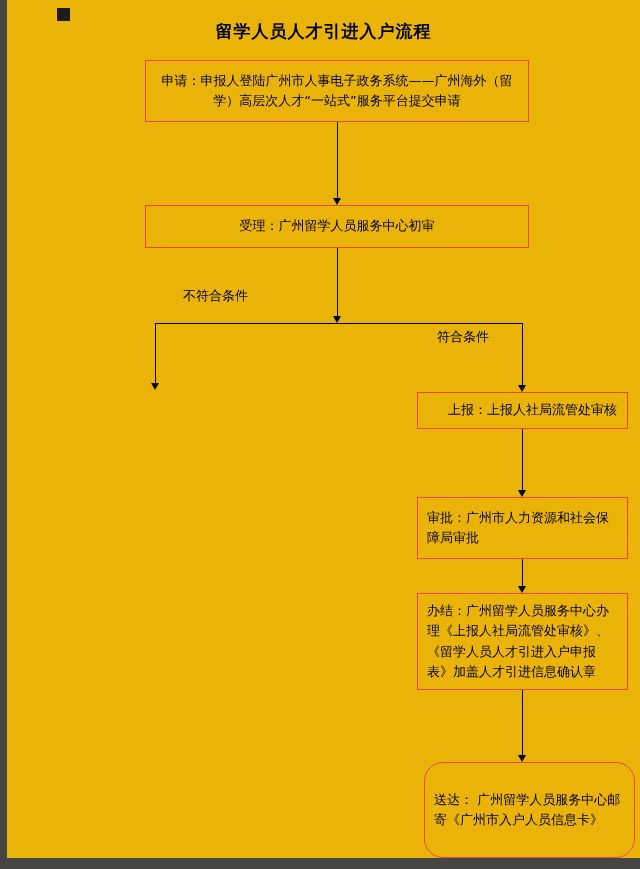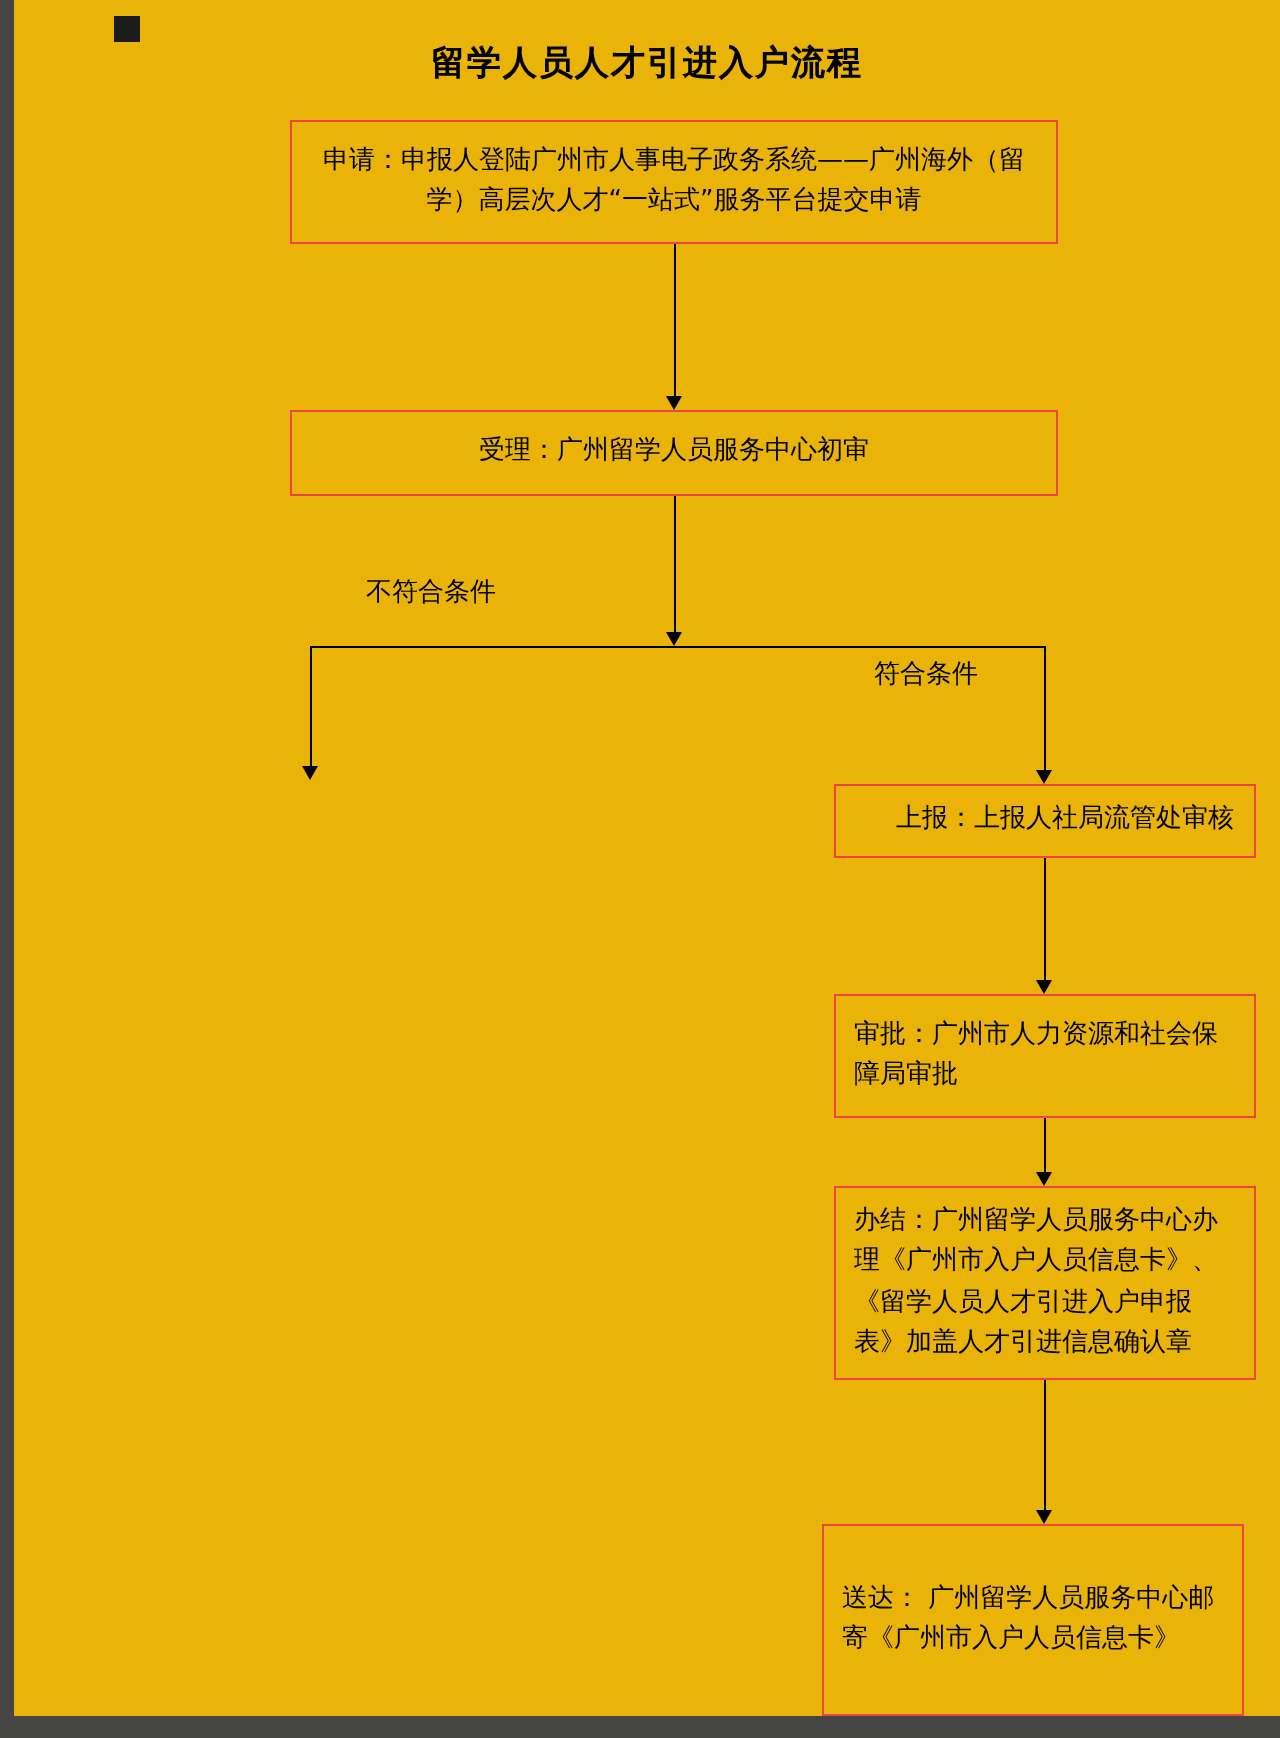--- a/index.html
+++ b/index.html
@@ -56,21 +56,21 @@
     font-size:13px;
   }
 
   
   .box-apply    { left:145px; top:60px;  width:384px; height:62px; }
   .box-accept   { left:145px; top:205px; width:384px; height:43px;text-align:center; }
   .box-reject   { left:50px;  top:390px; width:214px; height:47px; }
   .box-report   { left:417px; top:392px; width:211px; height:37px;padding-left:29px; }
   .box-approve  { left:417px; top:497px; width:211px; height:62px; }
   .box-complete { left:417px; top:593px; width:211px; height:97px; }
-  .box-deliver  { left:411px; top:762px; width:211px; height:96px; }
+  .box-deliver  { left:424px; top:762px; width:211px; height:96px;border-radius:19px; }
 
   
   .a1-line { left:337px; top:122px; height:76px; }
   .a1-head { left:333px; top:198px; }
   .a2-line { left:337px; top:248px; height:68px; }
   .a2-head { left:333px; top:316px; }
   .branch-hline { left:155px; top:323px; width:368px; }
   .left-line  { left:155px; top:323px; height:60px; }
   .left-head  { left:151px; top:383px; }
   .right-line { left:522px; top:323px; height:62px; }
@@ -93,21 +93,21 @@
   <div class="edge-left"></div>
   <div class="edge-bottom"></div>
   <div class="corner-square"></div>
 
   <div class="title">留学人员人才引进入户流程</div>
 
   <div class="node box-apply">申请：申报人登陆广州市人事电子政务系统——广州海外（留学）高层次人才“一站式”服务平台提交申请</div>
   <div class="node box-accept">受理：广州留学人员服务中心初审</div>
   <div class="node box-report">上报：上报人社局流管处审核</div>
   <div class="node align-left box-approve">审批：广州市人力资源和社会保障局审批</div>
-  <div class="node align-left box-complete">办结：广州留学人员服务中心办理《广州市入户人员信息卡》、《留学人员人才引进入户申报表》加盖人才引进信息确认章</div>
+  <div class="node align-left box-complete">办结：广州留学人员服务中心办理《上报人社局流管处审核》、《留学人员人才引进入户申报表》加盖人才引进信息确认章</div>
   <div class="node align-left box-deliver">送达： 广州留学人员服务中心邮寄《广州市入户人员信息卡》</div>
 
   <div class="vline a1-line"></div>
   <div class="ahead a1-head"></div>
 
   <div class="vline a2-line"></div>
   <div class="ahead a2-head"></div>
 
   <div class="hline branch-hline"></div>
 

